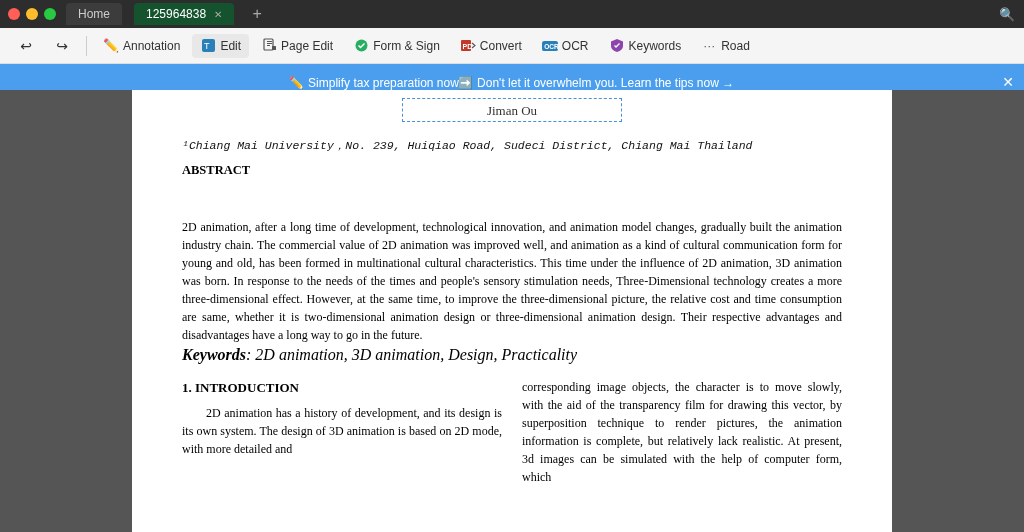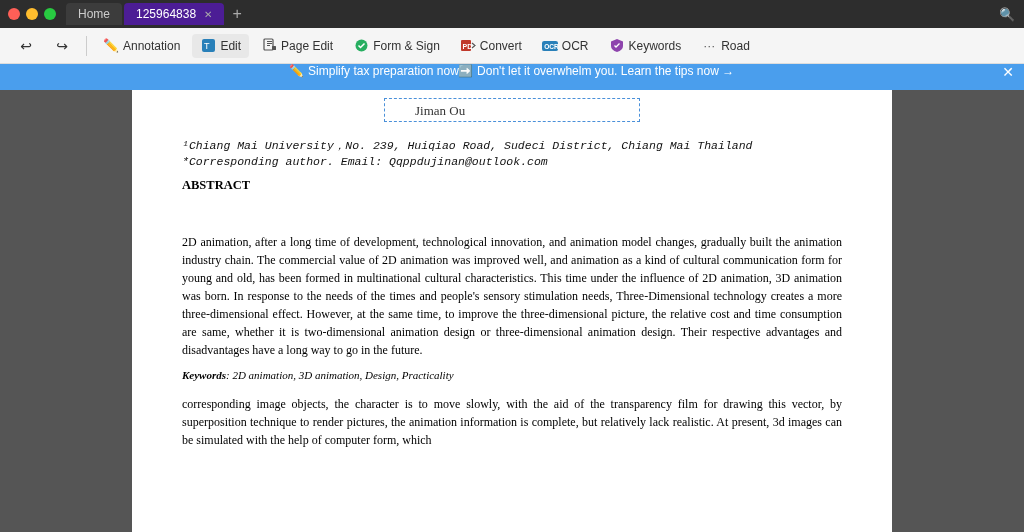--- a/index.html
+++ b/index.html
@@ -23,36 +23,36 @@
       width: 12px; height: 12px;
       border-radius: 50%;
     }
     .tl-close { background: #ff5f57; }
     .tl-min { background: #ffbd2e; }
     .tl-max { background: #28ca41; }
     .tab-bar {
       display: flex;
       align-items: center;
       flex: 1;
-      gap: 2px;
+      gap: 12px;
     }
     .tab {
       background: #3c3c3c;
       color: #ccc;
       font-size: 12px;
       padding: 0 12px;
       height: 22px;
       display: flex;
       align-items: center;
       border-radius: 4px 4px 0 0;
       gap: 8px;
       cursor: pointer;
     }
     .tab.active {
-      background: #4c1d95;
+      background: #14532d;
       color: #fff;
     }
     .tab-close {
       font-size: 10px;
       color: #aaa;
       cursor: pointer;
     }
     .tab-new {
       background: none;
       border: none;
@@ -113,21 +113,21 @@
     .convert-icon { color: #c0392b; font-size: 11px; }
     .ocr-icon { color: #2980b9; font-size: 10px; font-weight: bold; }
     .security-icon { color: #8e44ad; }
     .more-icon { color: #555; }
 
     
     .banner {
       background: #4a9eed;
       height: 26px;
       display: flex;
-      align-items: flex-start;
+      align-items: flex-end;
       justify-content: center;
       color: #fff;
       font-size: 12px;
       position: relative;
     }
     .banner-text { flex: 1; text-align: center; }
     .banner-close {
       position: absolute;
       right: 10px;
       cursor: pointer;
@@ -168,23 +168,23 @@
     }
     .doc-body {
       font-size: 12px;
       font-family: 'Times New Roman', Times, serif;
       text-align: justify;
       line-height: 1.5;
       color: #000;
       margin-top: 40px;
     }
     .doc-keywords {
-      font-size: 11px;
-      font-family: 'Times New Roman', Times, serif;
-      margin-top: 10px;
+      font-size: 16px;
+      font-family: 'Times New Roman', Times, serif;
+      margin-top: 2px;
       color: #000;
     }
     .two-col {
       display: flex;
       gap: 20px;
       margin-top: 14px;
     }
     .col {
       flex: 1;
       font-size: 12px;
@@ -199,21 +199,22 @@
       font-family: 'Times New Roman', Times, serif;
       margin-bottom: 6px;
     }
     .selection-box {
       position: absolute;
       top: 8px;
       left: 50%;
       transform: translateX(-50%);
       border: 1px dashed #4a90d9;
       padding: 2px 30px;
-      width: 256px;
+      width: 220px;
+      text-align: center;
     }
   </style>
 </head>
 <body>
 
 <div class="titlebar">
   <div class="traffic-lights">
     <div class="traffic-light tl-close"></div>
     <div class="traffic-light tl-min"></div>
     <div class="traffic-light tl-max"></div>
@@ -313,27 +314,32 @@
 </div>
 
 <div class="doc-area">
   <div class="doc-page">
 
     <div class="selection-box">
       <span style="font-family:'Times New Roman',Times,serif; font-size:13px; color:#333;">Jiman Ou</span>
     </div>
     <div style="height: 28px;"></div>
     <div class="doc-affiliation">¹Chiang Mai University，No. 239, Huiqiao Road, Sudeci District, Chiang Mai Thailand</div>
-    <div class="doc-affiliation">*Corresponding author. Email: Qqppdujinan@outlook.com</div>
     <div class="doc-abstract-head">ABSTRACT</div>
     <div class="doc-body">2D animation, after a long time of development, technological innovation, and animation model changes, gradually built the animation industry chain. The commercial value of 2D animation was improved well, and animation as a kind of cultural communication form for young and old, has been formed in multinational cultural characteristics. This time under the influence of 2D animation, 3D animation was born. In response to the needs of the times and people's sensory stimulation needs, Three-Dimensional technology creates a more three-dimensional effect. However, at the same time, to improve the three-dimensional picture, the relative cost and time consumption are same, whether it is two-dimensional animation design or three-dimensional animation design. Their respective advantages and disadvantages have a long way to go in the future.</div>
     <div class="doc-keywords">
       <span style="font-weight:bold; font-style:italic;">Keywords</span><span style="font-style:italic;">: 2D animation, 3D animation, Design, Practicality</span>
     </div>
     <div class="two-col">
+      <div class="col">
+        <div class="doc-section-head">1. INTRODUCTION</div>
+        <p style="text-indent: 2em;">
+          <span>2D animation has a history of development, and its design is its own system. The design of 3D animation is based on 2D mode, with more detailed and</span>
+        </p>
+      </div>
       <div class="col">
         <p>
           <span>corresponding image objects, the character is to move slowly, with the aid of the transparency film for drawing this vector, by superposition technique to render pictures, the animation information is complete, but relatively lack realistic. At present, 3d images can be simulated with the help of computer form, which</span>
         </p>
       </div>
     </div>
   </div>
 </div>
 
 </body></html>

